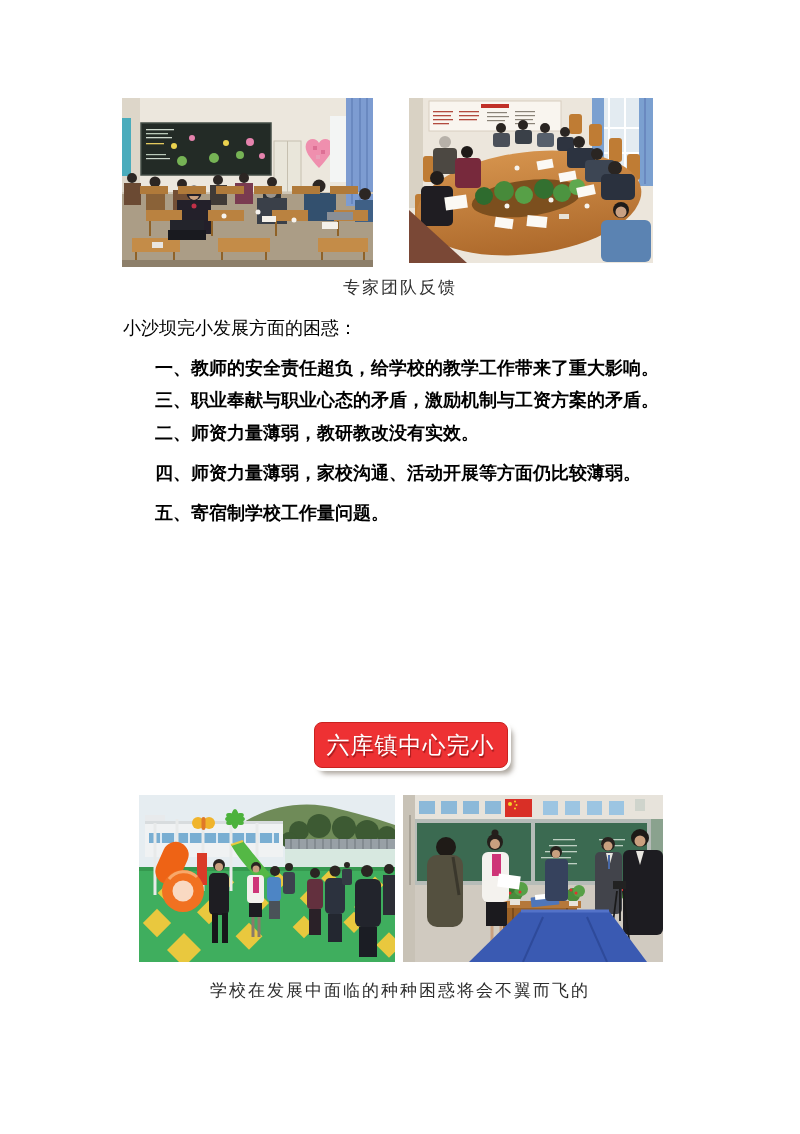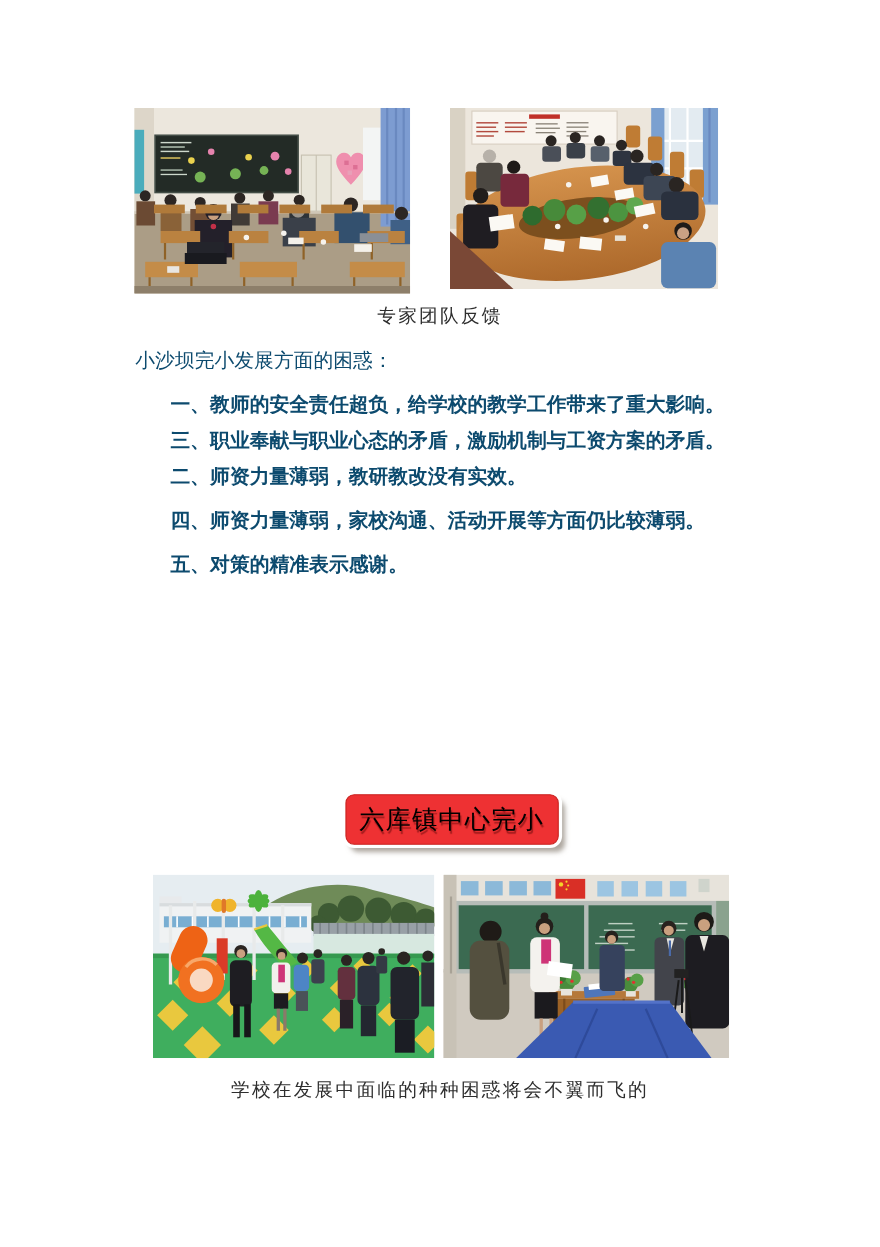--- a/index.html
+++ b/index.html
@@ -13,33 +13,33 @@
   .photo{position:absolute;overflow:hidden;}
   .photo svg{display:block;width:100%;height:100%;}
   .caption{
     position:absolute;left:0;width:800px;text-align:center;
     font-size:17px;letter-spacing:2px;color:#2e2e2e;
   }
   .caption-top{top:276px;}
   .caption-bottom{top:979px;}
   .body-text{
     position:absolute;left:123px;top:313px;width:560px;
-    font-size:18px;line-height:30px;text-align:justify;color:#0c4a6e;
+    font-size:18px;line-height:30px;text-align:justify;color:#000000;
   }
   .body-text p{margin:0;}
   .body-text p.indent{text-indent:32px;font-weight:bold;}
   .mt10{margin-top:10px !important;}
   .mt3{margin-top:3px !important;}
   .mt2{margin-top:2px !important;}
   .banner{
     position:absolute;left:50%;top:722px;transform:translateX(-50%);
     width:192px;height:44px;line-height:44px;text-align:center;
     background:#ee3133;border:1px solid #c9221f;border-radius:8px;
     box-shadow:0 0 0 3px #ffffff, 5px 6px 5px rgba(138,130,118,0.7);
-    color:#000000;font-family:"Liberation Sans","DejaVu Sans",sans-serif;
+    color:#ffffff;font-family:"Liberation Sans","DejaVu Sans",sans-serif;
     font-size:23px;letter-spacing:1px;
     text-shadow:1px 2px 1px rgba(70,0,0,0.45);
   }
 </style>
 </head>
 <body>
 
 <div class="page">
 
   <figure class="photo" style="left:122px;top:98px;width:251px;height:169px;margin:0;">
@@ -259,21 +259,21 @@
   </figure>
 
   <div class="caption caption-top">专家团队反馈</div>
 
   <div class="body-text">
     <p>小沙坝完小发展方面的困惑：</p>
     <p class="indent mt10">一、教师的安全责任超负，给学校的教学工作带来了重大影响。</p>
     <p class="indent mt2">三、职业奉献与职业心态的矛盾，激励机制与工资方案的矛盾。</p>
     <p class="indent mt3">二、师资力量薄弱，教研教改没有实效。</p>
     <p class="indent mt10">四、师资力量薄弱，家校沟通、活动开展等方面仍比较薄弱。</p>
-    <p class="indent mt10">五、对策的精准表示感谢。</p>
+    <p class="indent mt10">五、寄宿制学校工作量问题。</p>
   </div>
 
   <div class="banner">六库镇中心完小</div>
 
   <figure class="photo" style="left:139px;top:795px;width:256px;height:167px;margin:0;">
     <svg viewBox="0 0 256 167" preserveAspectRatio="none">
       <rect width="256" height="167" fill="#e6edf1"></rect>
       <path d="M85 45 C110 14 160 2 200 14 C225 20 245 26 256 30 L256 48 L85 48 Z" fill="#6f8b58"></path>
       <g fill="#3d5a33">
         <circle cx="160" cy="36" r="10"></circle>

